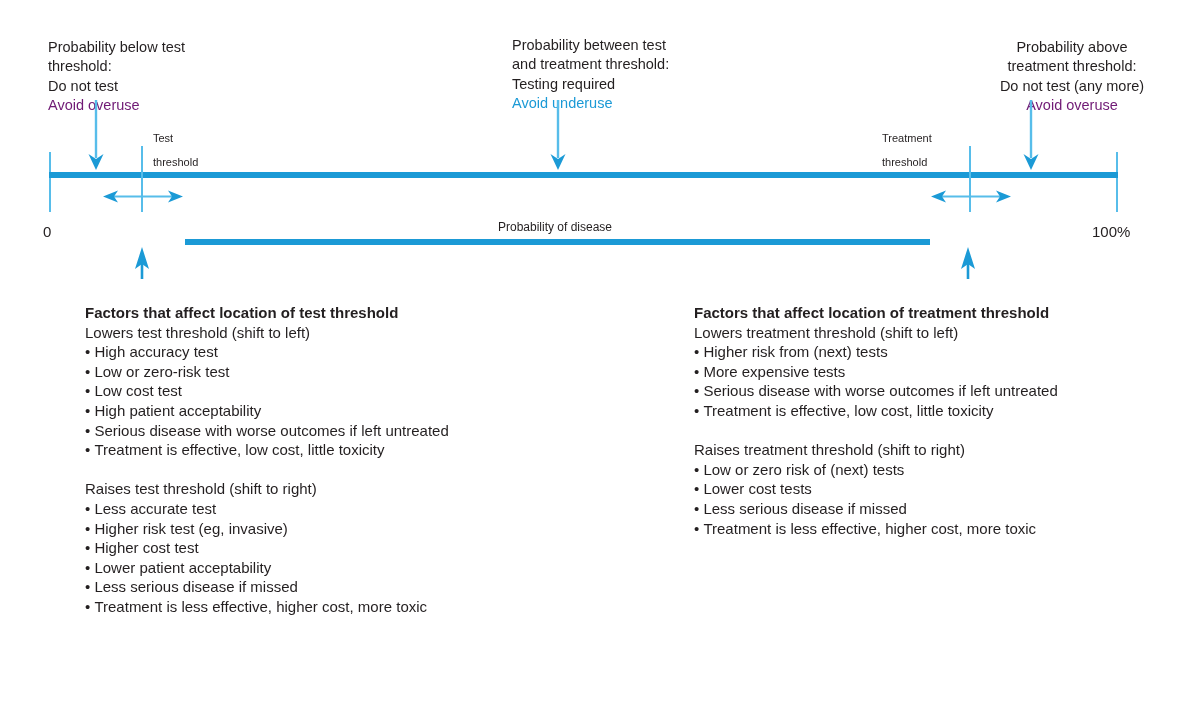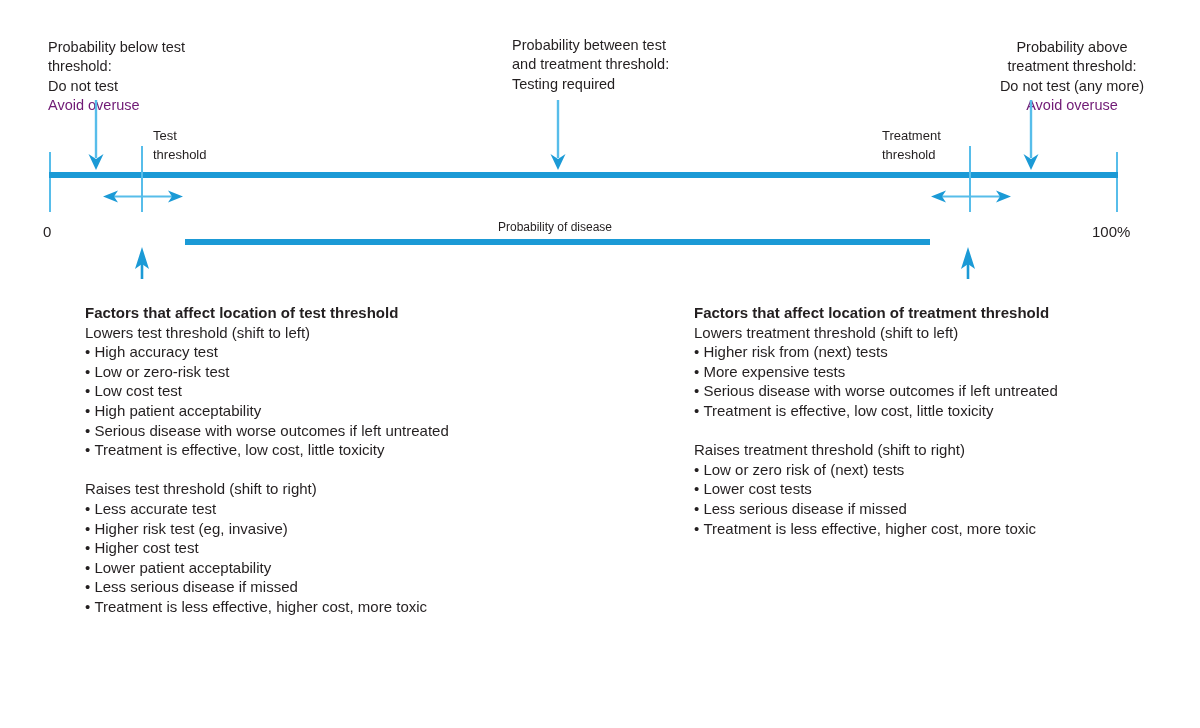--- a/index.html
+++ b/index.html
@@ -25,22 +25,22 @@
     font-size: 14.5px;
     line-height: 19.5px;
     color: #231f20;
     white-space: pre-line;
   }
   .callout .accent-red { color: #701a75; display: block; }
   .callout .accent-blue { color: #1b9ad6; display: block; }
 
   
   .threshold-caption {
-    font-size: 13px;
-    line-height: 19px;
+    font-size: 11px;
+    line-height: 24px;
     color: #231f20;
     white-space: pre-line;
   }
 
   
   .axis-bar {
     background: #1b9ad6;
     height: 6px;
   }
   .range-bar {
@@ -101,20 +101,21 @@
     <span>Probability below test
 threshold:
 Do not test</span>
     <span class="accent-red">Avoid overuse</span>
   </div>
 
   <div class="abs callout" style="left:500px; top:16px; width:280px;margin-left:12px;">
     <span>Probability between test
 and treatment threshold:
 Testing required</span>
+    <span class="accent-blue">Avoid underuse</span>
   </div>
 
   <div class="abs callout" style="left:947px; top:18px; width:250px;text-align:center;">
     <span>Probability above
 treatment threshold:
 Do not test (any more)</span>
     <span class="accent-red">Avoid overuse</span>
   </div>
 
   <svg class="abs" style="left:86px; top:100px;" width="20" height="72">

